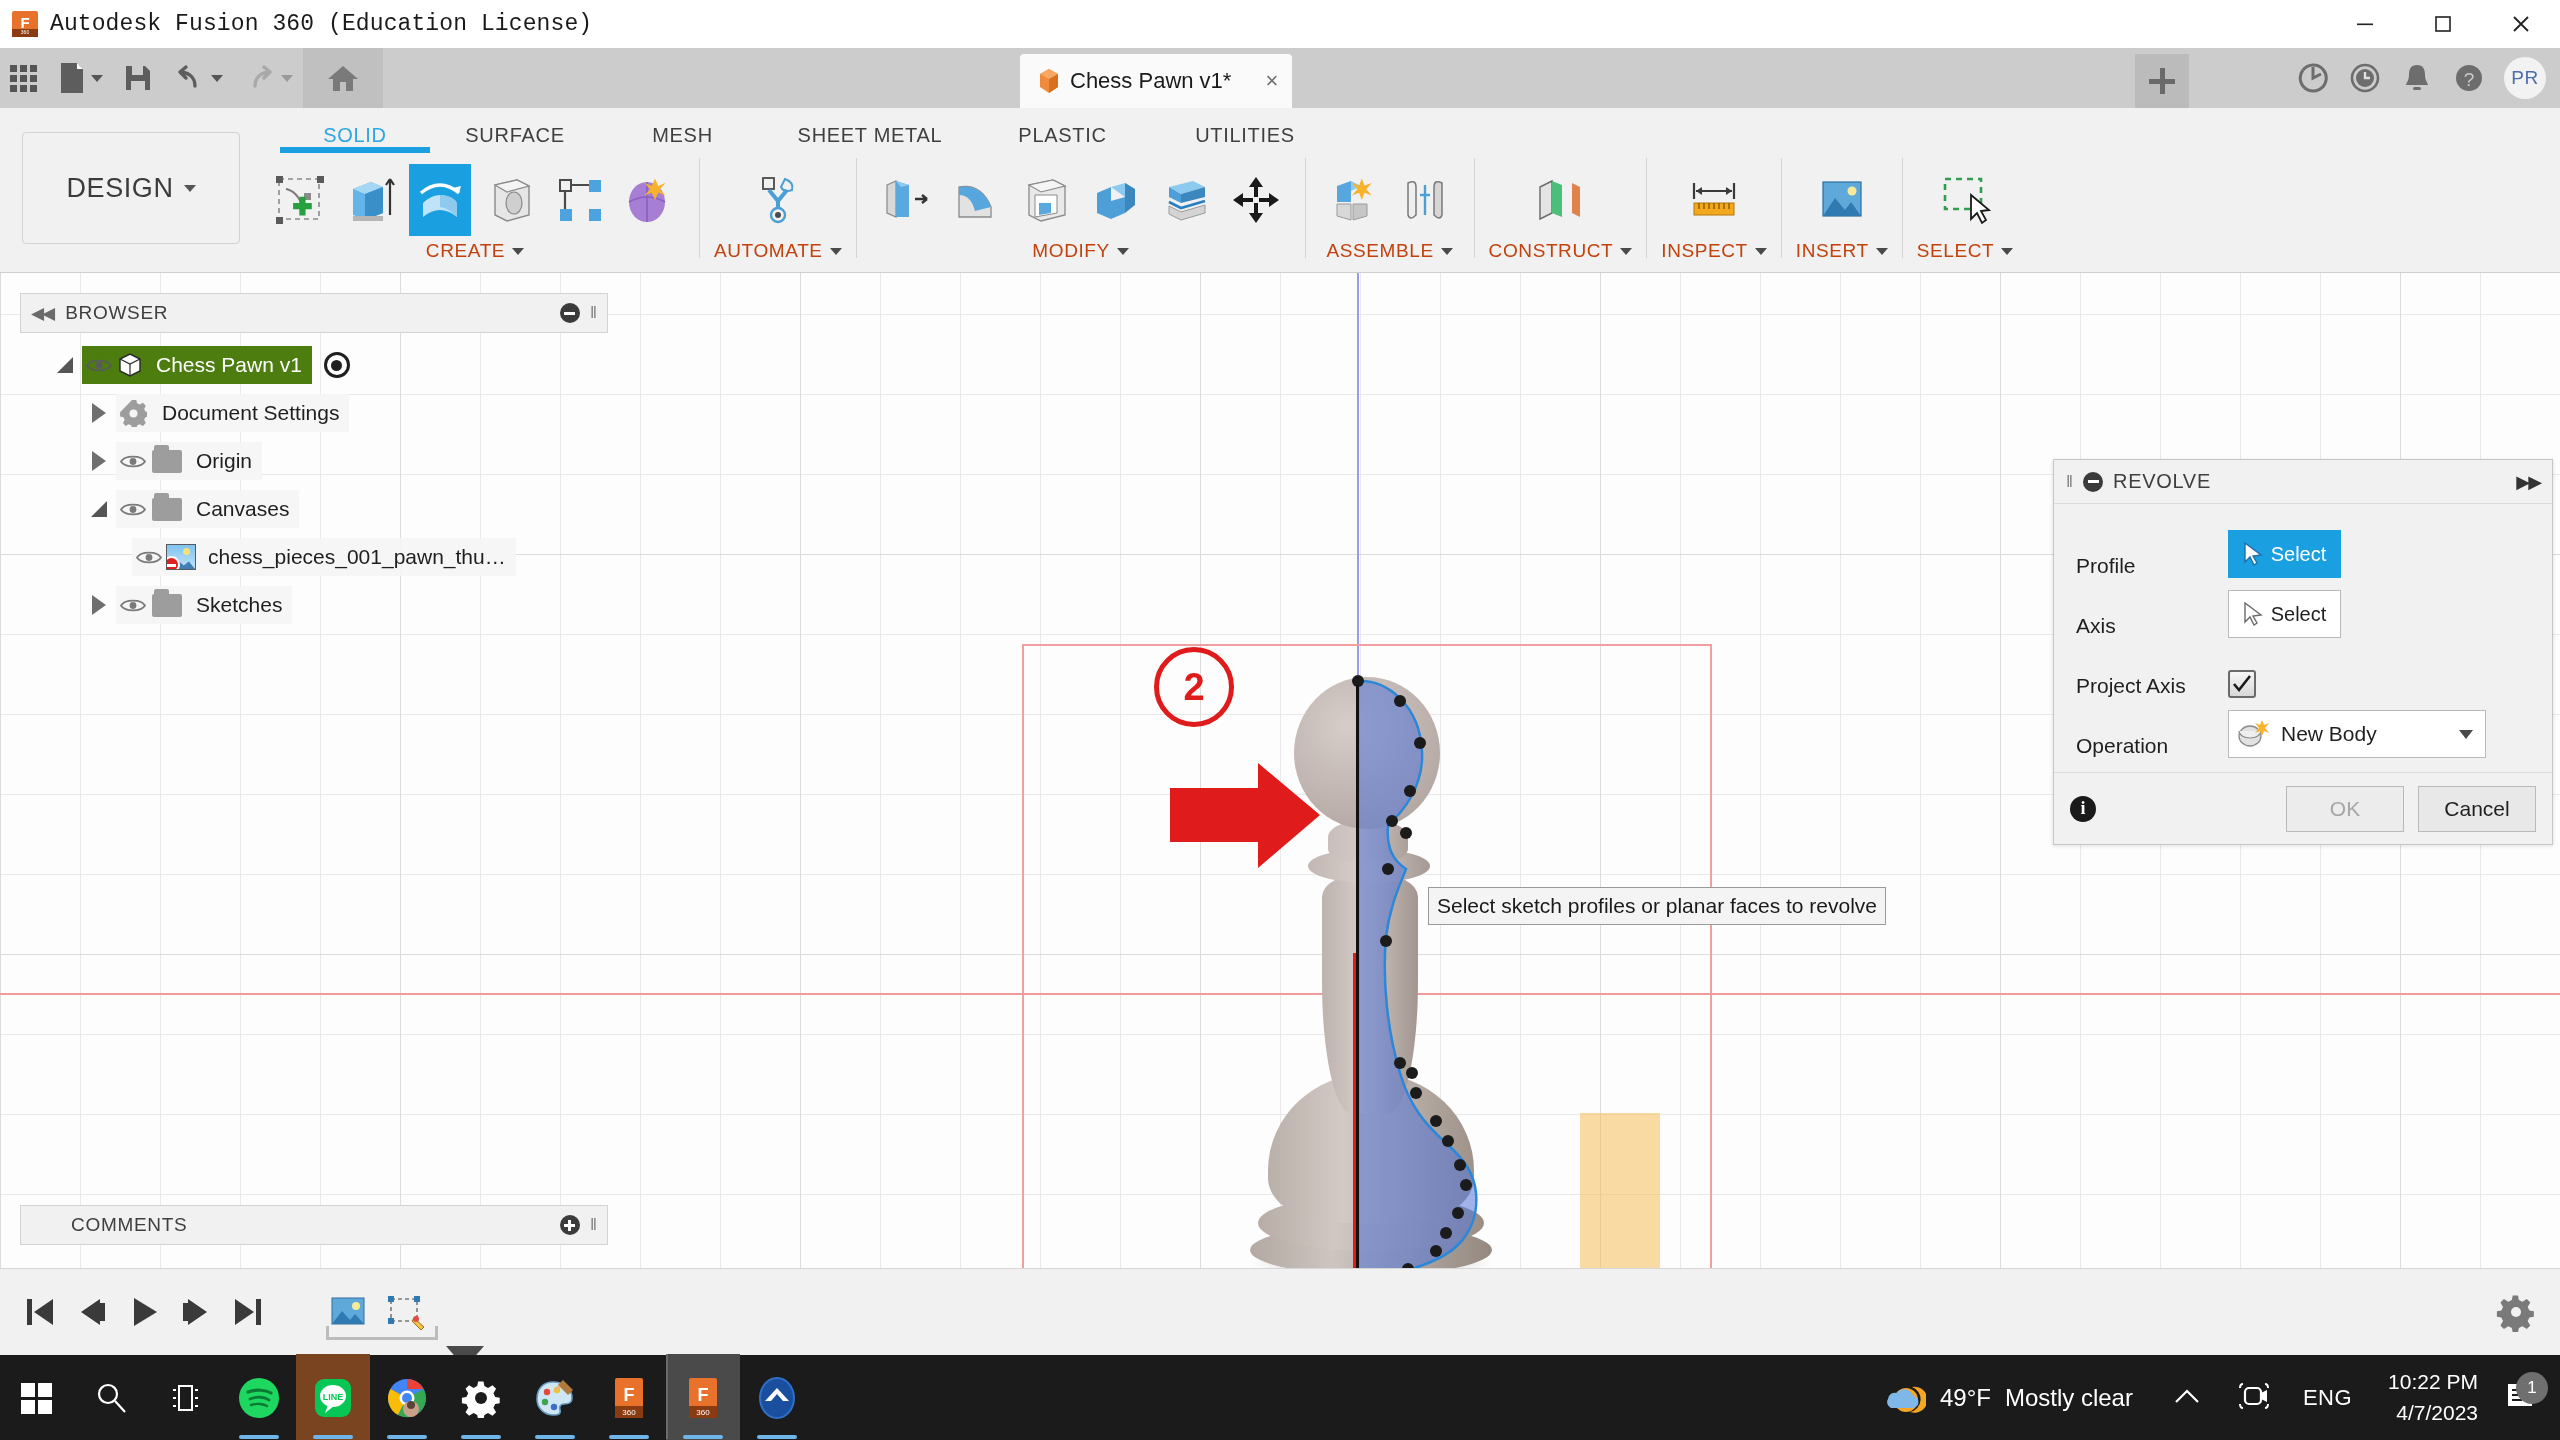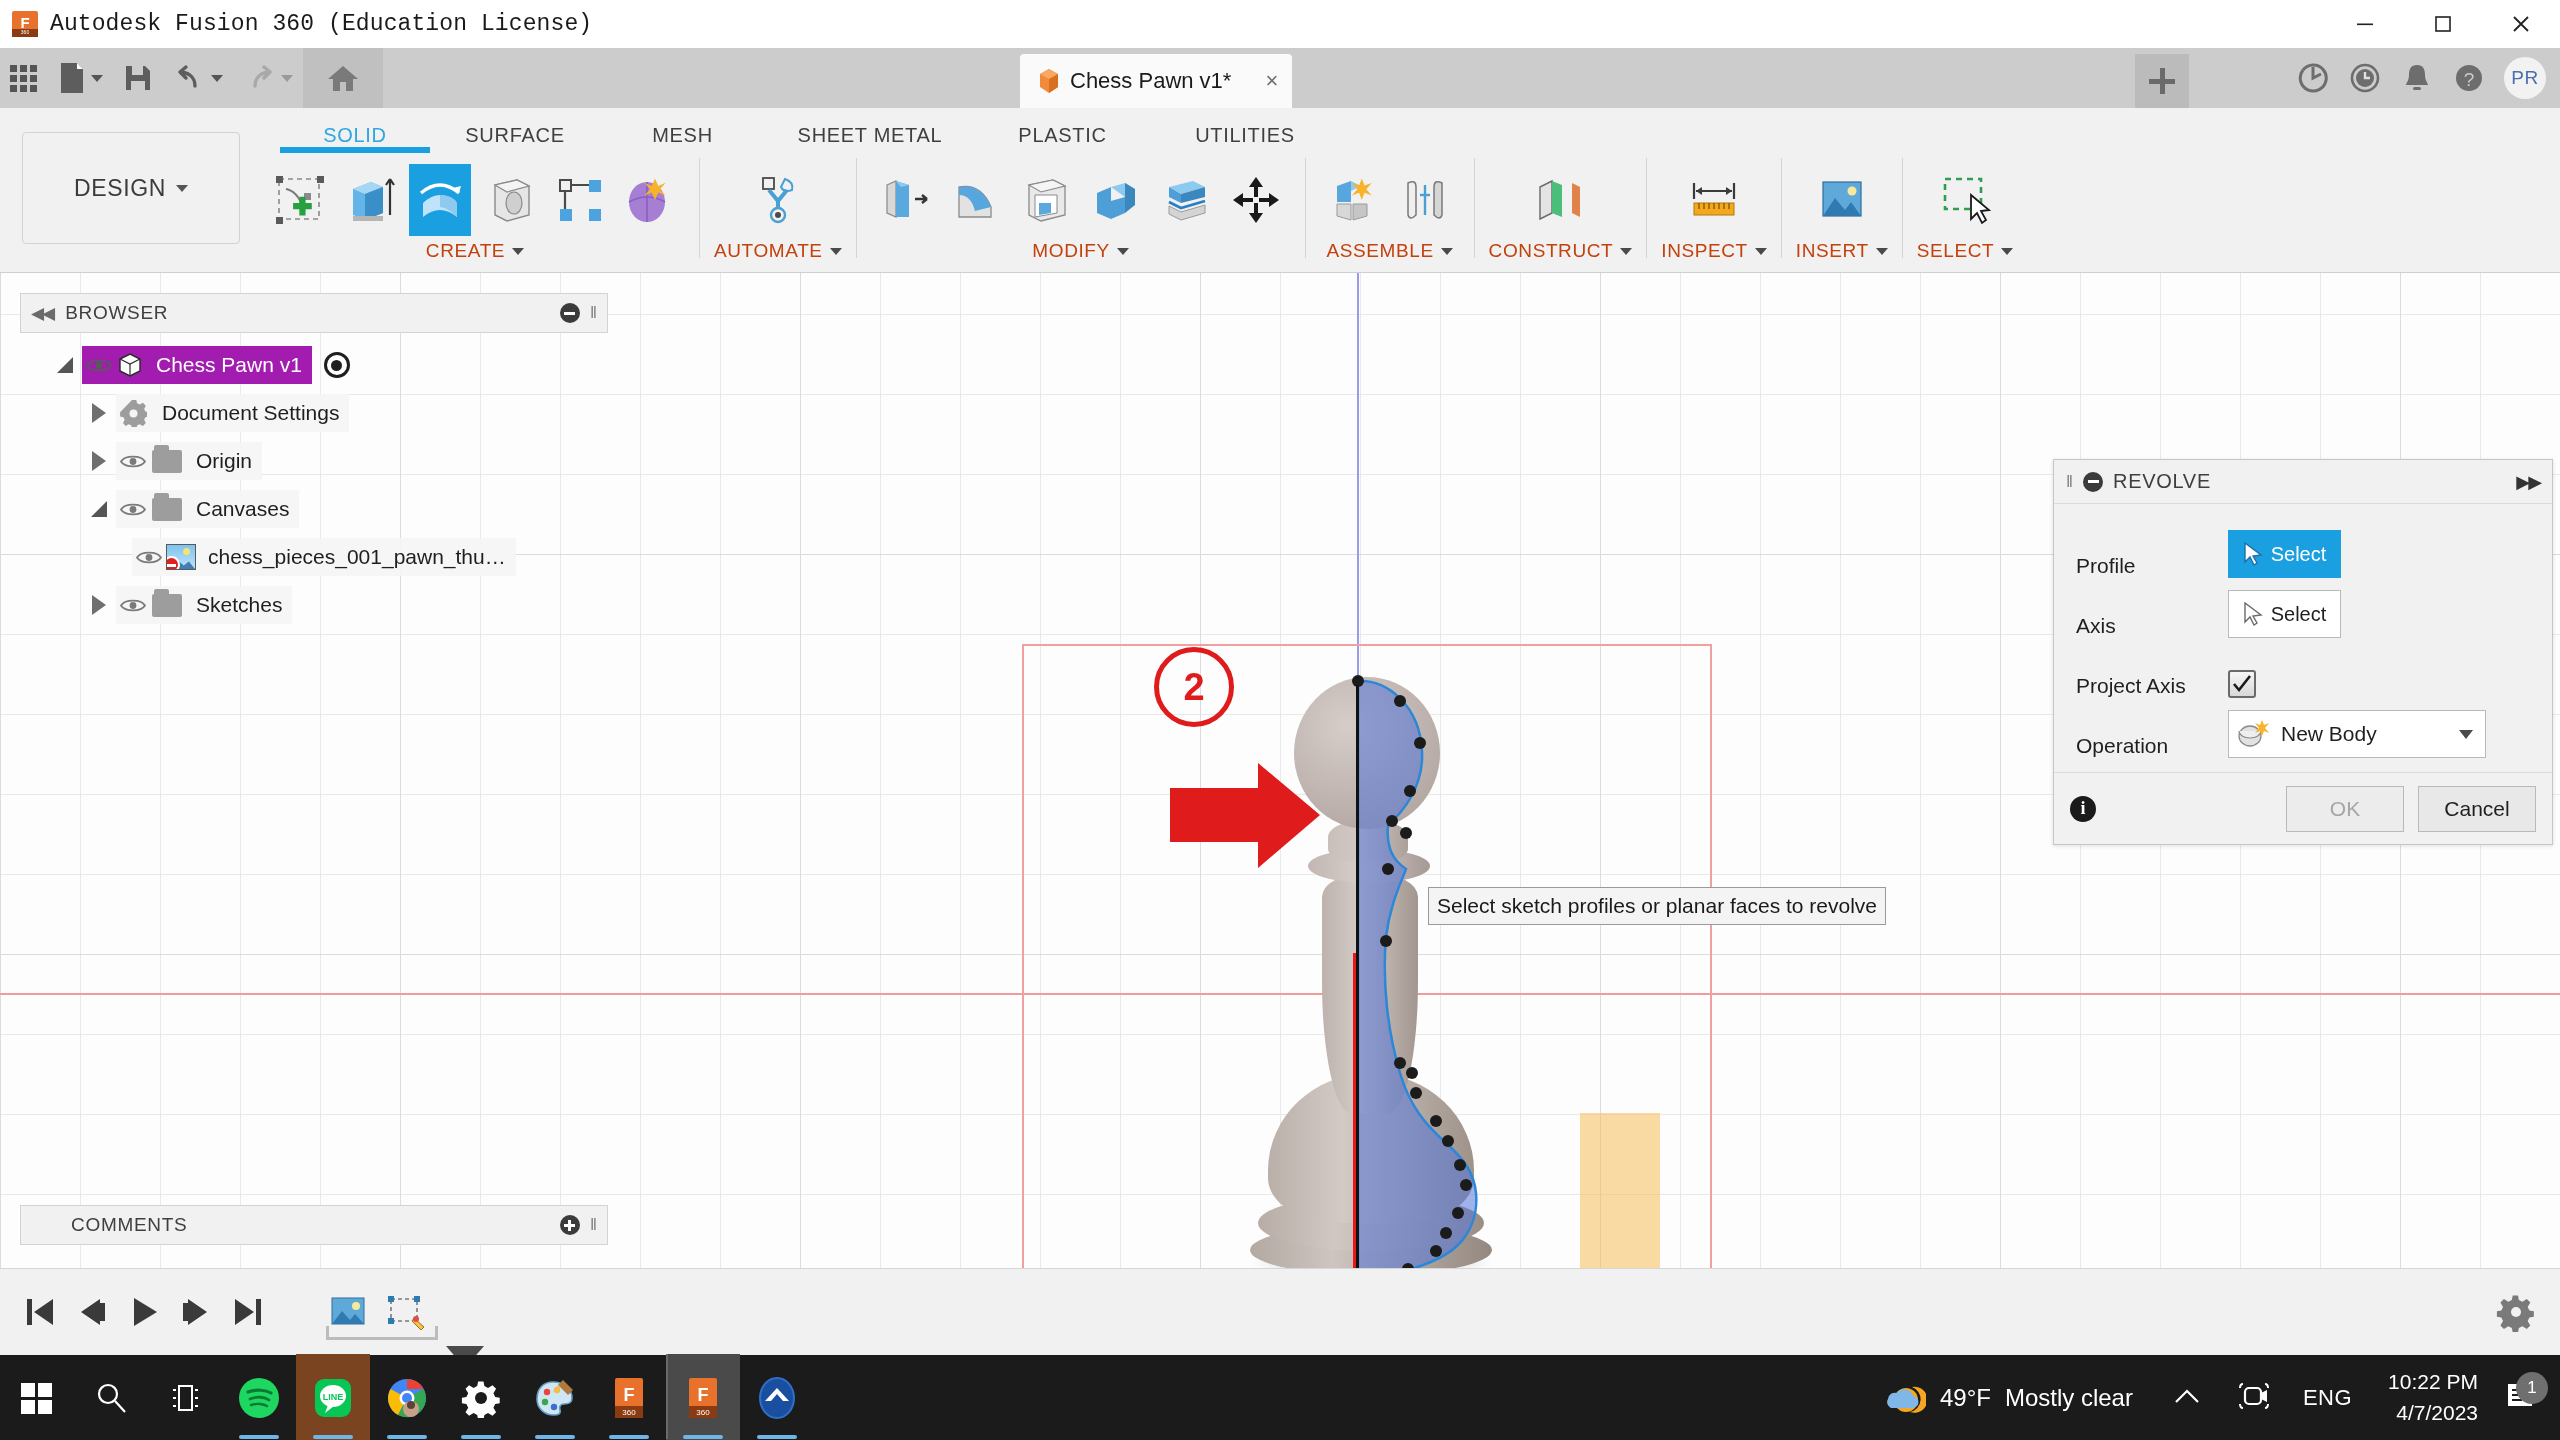--- a/index.html
+++ b/index.html
@@ -89,21 +89,21 @@
   
   .ribbon {
     position: absolute; left: 0; top: 108px; width: 2560px; height: 165px;
     background: #f1f1f1; border-bottom: 1px solid #cfcfcf;
   }
   .design-box {
     position: absolute; left: 22px; top: 24px; width: 218px; height: 112px;
     border: 1px solid #d2d2d2; border-radius: 4px; background: #f1f1f1;
     display: flex; align-items: center; justify-content: center;
   }
-  .design-box .dl { font-size: 23px; color: #3b3b3b; letter-spacing: 0.6px; }
+  .design-box .dl { font-size: 27px; color: #3b3b3b; letter-spacing: 0.6px; }
   .ws-tabs {
     position: absolute; left: 280px; top: 16px; display: flex; align-items: flex-start;
   }
   .ws-tab {
     font-size: 20px; color: #3f3f3f; letter-spacing: 0.7px;
     padding: 0 0 6px 0; text-align: center; position: relative;
   }
   .ws-tab.active { color: #2ca7e0; }
   .ws-tab .underline {
     position: absolute; left: 0; bottom: 0; width: 100%; height: 6px; background: #1a9fe0;
@@ -276,21 +276,21 @@
     width: 34px; height: 30px; display: flex; align-items: center; justify-content: center;
   }
   .folder {
     width: 30px; height: 23px; background: #9d9d9d; border-radius: 2px; position: relative;
   }
   .folder:before {
     content: ""; position: absolute; left: 2px; top: -5px; width: 15px; height: 5px;
     background: #9d9d9d; border-radius: 2px 2px 0 0;
   }
   .tlabel { margin-left: 12px; }
-  .tnode.selected .rowbg { background: #a21caf; }
+  .tnode.selected .rowbg { background: #4d7c0f; }
   .tnode.selected .tlabel { color: #fff; }
   .radio-sel {
     width: 26px; height: 26px; border-radius: 50%; border: 3px solid #1f1f1f;
     background: #fff; display: flex; align-items: center; justify-content: center;
     margin-left: 12px;
   }
   .radio-sel i { width: 11px; height: 11px; border-radius: 50%; background: #1f1f1f; }
   .cube-sm {
     width: 28px; height: 28px; position: relative;
   }

